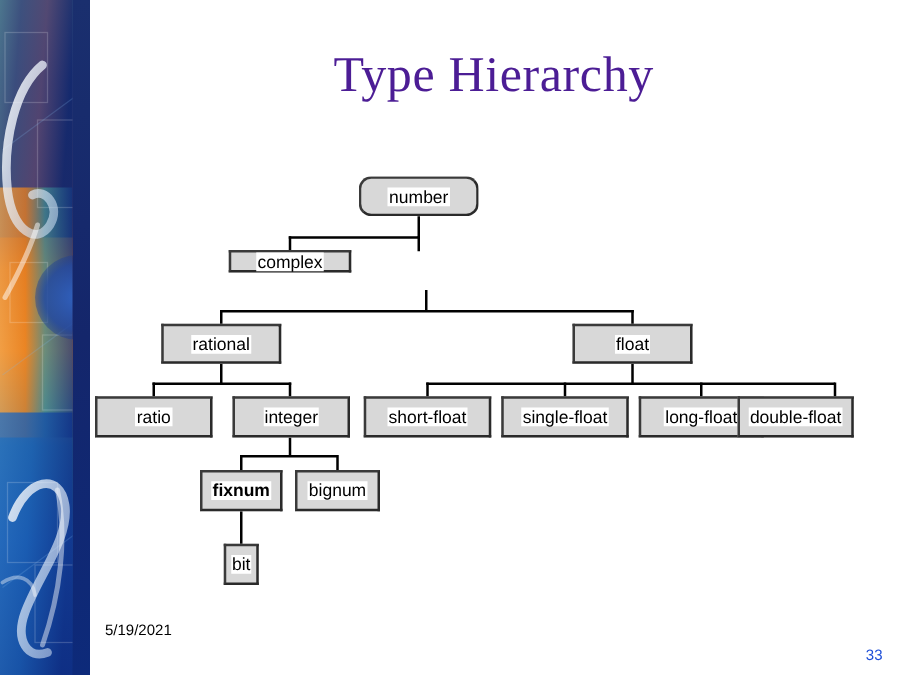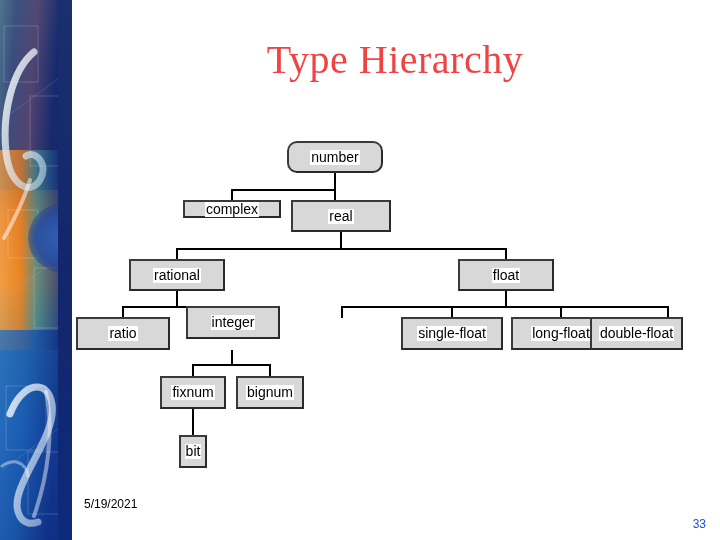--- a/index.html
+++ b/index.html
@@ -28,21 +28,21 @@
   
   #title {
     position: absolute;
     left: 90px;
     top: 38px;
     width: 610px;
     text-align: center;
     font-family: "Liberation Serif", serif;
     font-size: 40px;
     font-weight: normal;
-    color: #ef4444;
+    color: #4c1d95;
     letter-spacing: 0.5px;
     line-height: 1.1;
   }
 
   
   #diagram {
     position: absolute;
     left: 0; top: 0;
     width: 720px; height: 540px;
   }
@@ -207,45 +207,45 @@
     <div class="conn v" style="left:269px; top:364px; height:13px;"></div>
 
     <div class="conn v" style="left:192px; top:409px; height:27px;"></div>
 
     <div class="node" style="left:287px; top:141px; width:96px; height:32px;border-radius:10px;">
       <span class="cap">number</span>
     </div>
     <div class="node" style="left:183px; top:200px; width:98px; height:18px;">
       <span class="cap">complex</span>
     </div>
-    <div class="node" style="left:291px; top:200px; width:100px; height:32px;">
-      <span class="cap">real</span>
-    </div>
     <div class="node" style="left:129px; top:259px; width:96px; height:32px;">
       <span class="cap">rational</span>
     </div>
     <div class="node" style="left:458px; top:259px; width:96px; height:32px;">
       <span class="cap">float</span>
     </div>
     <div class="node" style="left:76px; top:317px; width:94px; height:33px;">
       <span class="cap">ratio</span>
     </div>
-    <div class="node" style="left:186px; top:306px; width:94px; height:33px;text-align:right;">
+    <div class="node" style="left:186px; top:317px; width:94px; height:33px;text-align:right;">
       <span class="cap">integer</span>
+    </div>
+    <div class="node" style="left:291px; top:317px; width:102px; height:33px;">
+      <span class="cap">short-float</span>
     </div>
     <div class="node" style="left:401px; top:317px; width:102px; height:33px;">
       <span class="cap">single-float</span>
     </div>
     <div class="node" style="left:511px; top:317px; width:100px; height:33px;">
       <span class="cap">long-float</span>
     </div>
     <div class="node" style="left:590px; top:317px; width:93px; height:33px;">
       <span class="cap">double-float</span>
     </div>
-    <div class="node" style="left:160px; top:376px; width:66px; height:33px;">
+    <div class="node" style="left:160px; top:376px; width:66px; height:33px;font-weight:bold;">
       <span class="cap">fixnum</span>
     </div>
     <div class="node" style="left:236px; top:376px; width:68px; height:33px;">
       <span class="cap">bignum</span>
     </div>
     <div class="node" style="left:179px; top:435px; width:28px; height:33px;">
       <span class="cap">bit</span>
     </div>
   </div>
 

